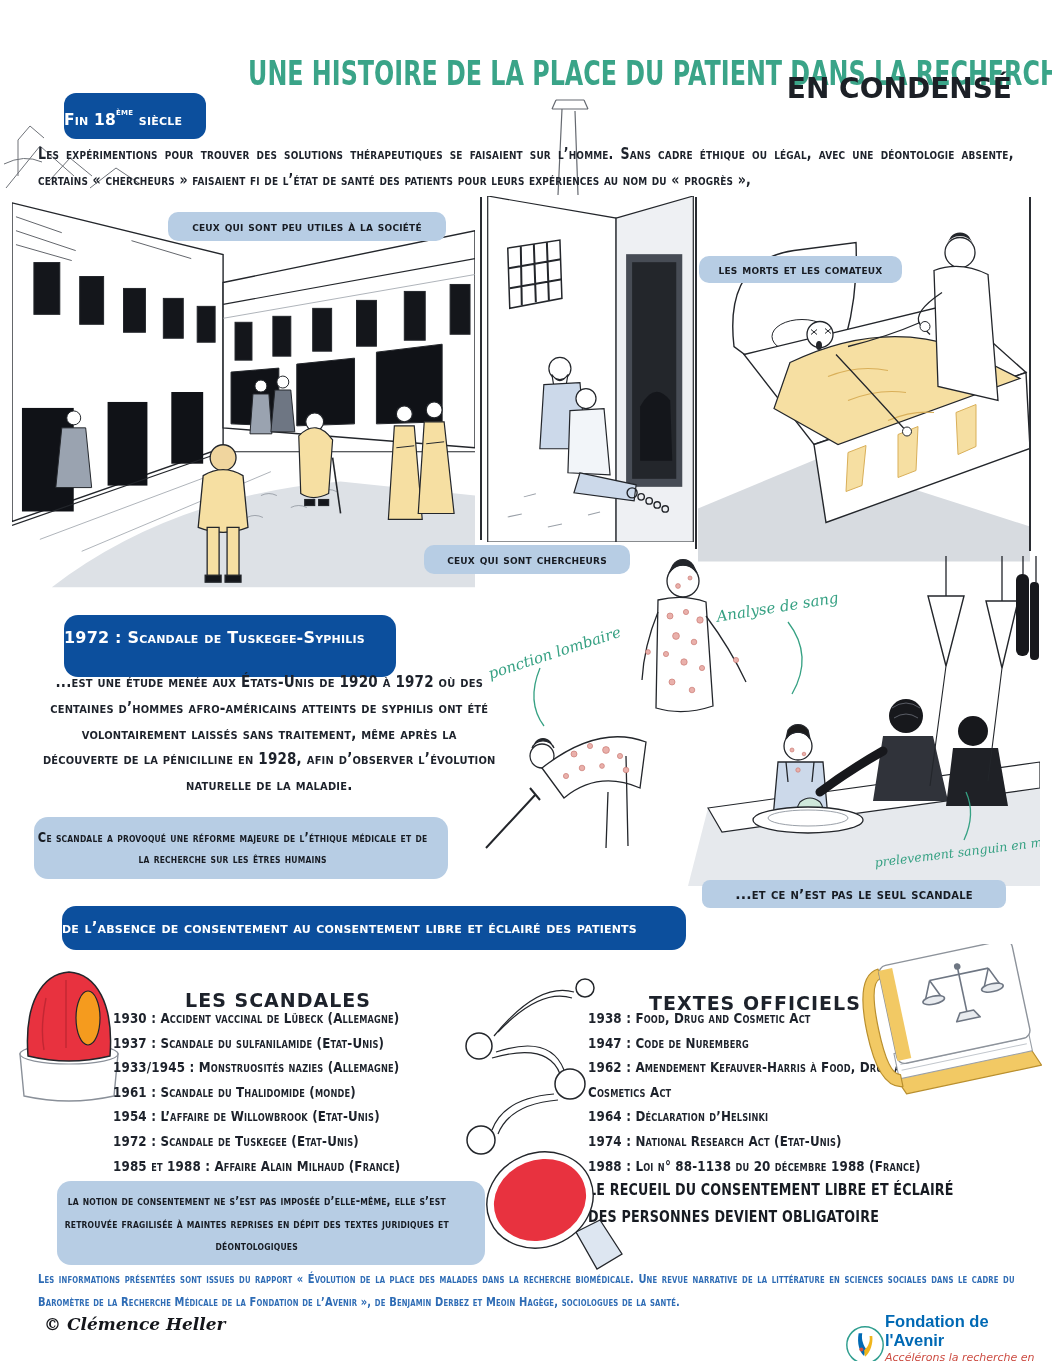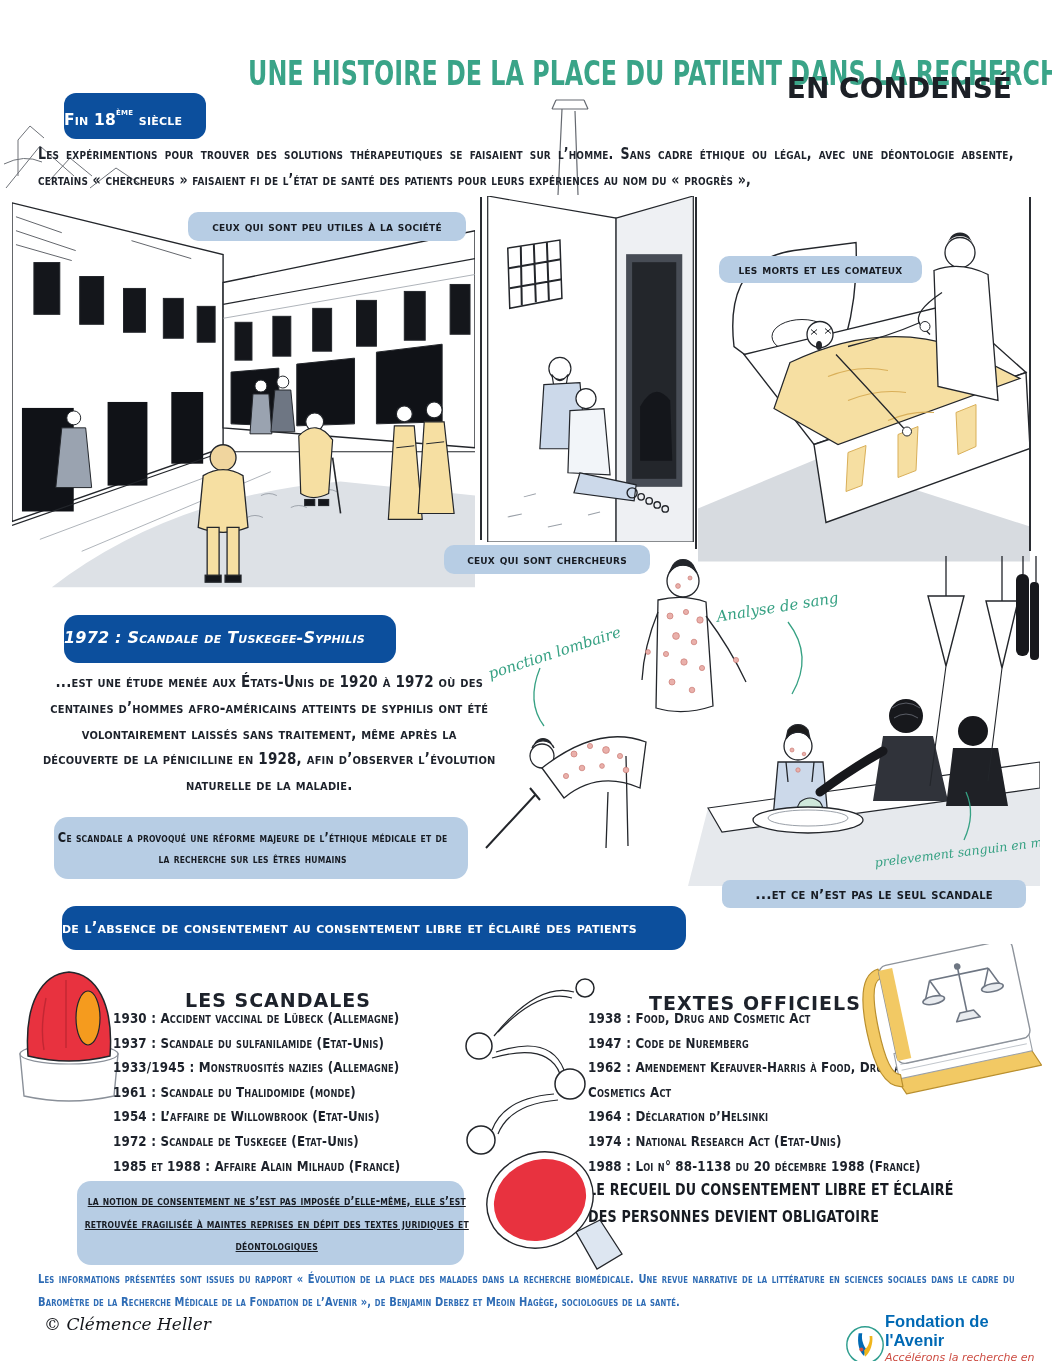--- a/index.html
+++ b/index.html
@@ -8,46 +8,46 @@
   .abs{position:absolute;box-sizing:border-box;}
   .comic{font-weight:700;font-variant:small-caps;letter-spacing:.2px;color:#1d222b;}
   .title{left:40px;top:30px;width:972px;text-align:center;font-size:34px;line-height:40px;
          font-weight:700;color:#3aa488;white-space:nowrap;}
   .subtitle{right:40px;top:72px;font-size:28px;font-weight:700;color:#1c2026;}
   .squeeze{display:inline-block;white-space:nowrap;transform-origin:50% 50%;}
   .badge{background:#0c4f9d;color:#ffffff;}
   .badge .squeeze, .badge.comic{color:#fff;}
   .badge-era{left:64px;top:93px;width:142px;height:46px;border-radius:12px;font-size:15.5px;line-height:46px;}
   .badge-era sup{font-size:.6em;position:relative;top:-.45em;}
-  .badge-tuskegee{left:64px;top:615px;width:332px;height:48px;border-radius:14px;font-size:16px;line-height:45px;font-style:italic;}
+  .badge-tuskegee{left:64px;top:615px;width:332px;height:62px;border-radius:14px;font-size:16px;line-height:45px;}
   .banner{left:62px;top:906px;width:624px;height:44px;border-radius:14px;font-size:15px;line-height:44px;}
-  .pill{background:#b7cde4;border-radius:10px;text-align:center;color:#171b22;margin-left:20px;}
+  .pill{background:#b7cde4;border-radius:10px;text-align:center;color:#171b22;}
   .label-society{left:168px;top:212px;width:278px;padding:7px 6px;font-size:13px;}
   .label-dead{left:699px;top:256px;width:203px;padding:6px 4px;font-size:13px;}
   .label-indebted{left:424px;top:545px;width:206px;padding:7px 4px;font-size:13px;}
   .label-notonly{left:702px;top:880px;width:304px;padding:6px 4px;font-size:14px;border-radius:8px;}
   .intro{left:38px;top:141px;width:1200px;transform:scaleX(0.813);transform-origin:0 0;
          font-size:15.5px;line-height:26px;text-align:justify;margin:0;}
   .tuskegee-desc{left:42px;top:670px;width:505px;transform:scaleX(0.9);transform-origin:0 0;
                  font-size:15px;line-height:25.8px;text-align:center;margin:0;}
   .box-reform{left:34px;top:817px;width:414px;height:62px;border-radius:14px;padding:10px 0;}
   .box-reform .cx{width:470px;transform:scaleX(0.845);transform-origin:0 0;font-size:13.5px;line-height:21px;text-align:center;}
-  .note-box{left:57px;top:1181px;width:387px;height:84px;border-radius:14px;padding:9px 0;text-decoration:underline;}
+  .note-box{left:57px;top:1181px;width:428px;height:84px;border-radius:14px;padding:9px 0;}
   .note-box .cx{width:470px;transform:scaleX(0.85);transform-origin:0 0;font-size:12.5px;line-height:22.5px;text-align:center;}
   .col-heading{font-size:19px;text-align:center;letter-spacing:1px;}
   .scandals-heading{left:148px;top:973px;width:260px;}
   .texts-heading{left:640px;top:976px;width:230px;}
   .list{width:460px;transform:scaleX(0.822);transform-origin:0 0;font-size:14.5px;line-height:24.6px;text-align:left;}
   .scandals-list{left:113px;top:1006px;}
   .texts-list{left:588px;top:1006px;}
   .texts-highlight{left:588px;top:1177px;width:475px;transform:scaleX(0.82);transform-origin:0 0;
                    font-size:15.5px;line-height:27px;font-weight:700;color:#171b22;}
   .footer-source{left:38px;top:1267px;width:1280px;transform:scaleX(0.763);transform-origin:0 0;
                  font-size:13px;line-height:23px;color:#2e6cb5;margin:0;text-align:justify;}
-  .credit{left:44px;top:1314px;font-family:"DejaVu Serif",serif;font-style:italic;font-weight:400;font-size:17px;color:#14161b;}
+  .credit{left:44px;top:1314px;font-family:"DejaVu Serif",serif;font-style:italic;font-weight:700;font-size:17px;color:#14161b;}
   .logo{left:845px;top:1312px;display:flex;gap:0;align-items:center;}
   .logo-name{font-size:16.5px;font-weight:700;color:#0069b4;font-family:"Liberation Sans","DejaVu Sans",sans-serif;}
   .logo-tagline{font-size:11px;font-style:italic;color:#cc4b41;text-align:left;margin-top:1px;}
   .panel-divider{width:2px;background:#2a2d33;}
   .d1{left:480px;top:197px;height:343px;}
   .d2{left:695px;top:197px;height:352px;}
   .d3{left:1029px;top:197px;height:354px;}
   svg{display:block;}
   .anno{font-family:"DejaVu Serif",serif;font-style:italic;fill:#36a183;}
 </style>

